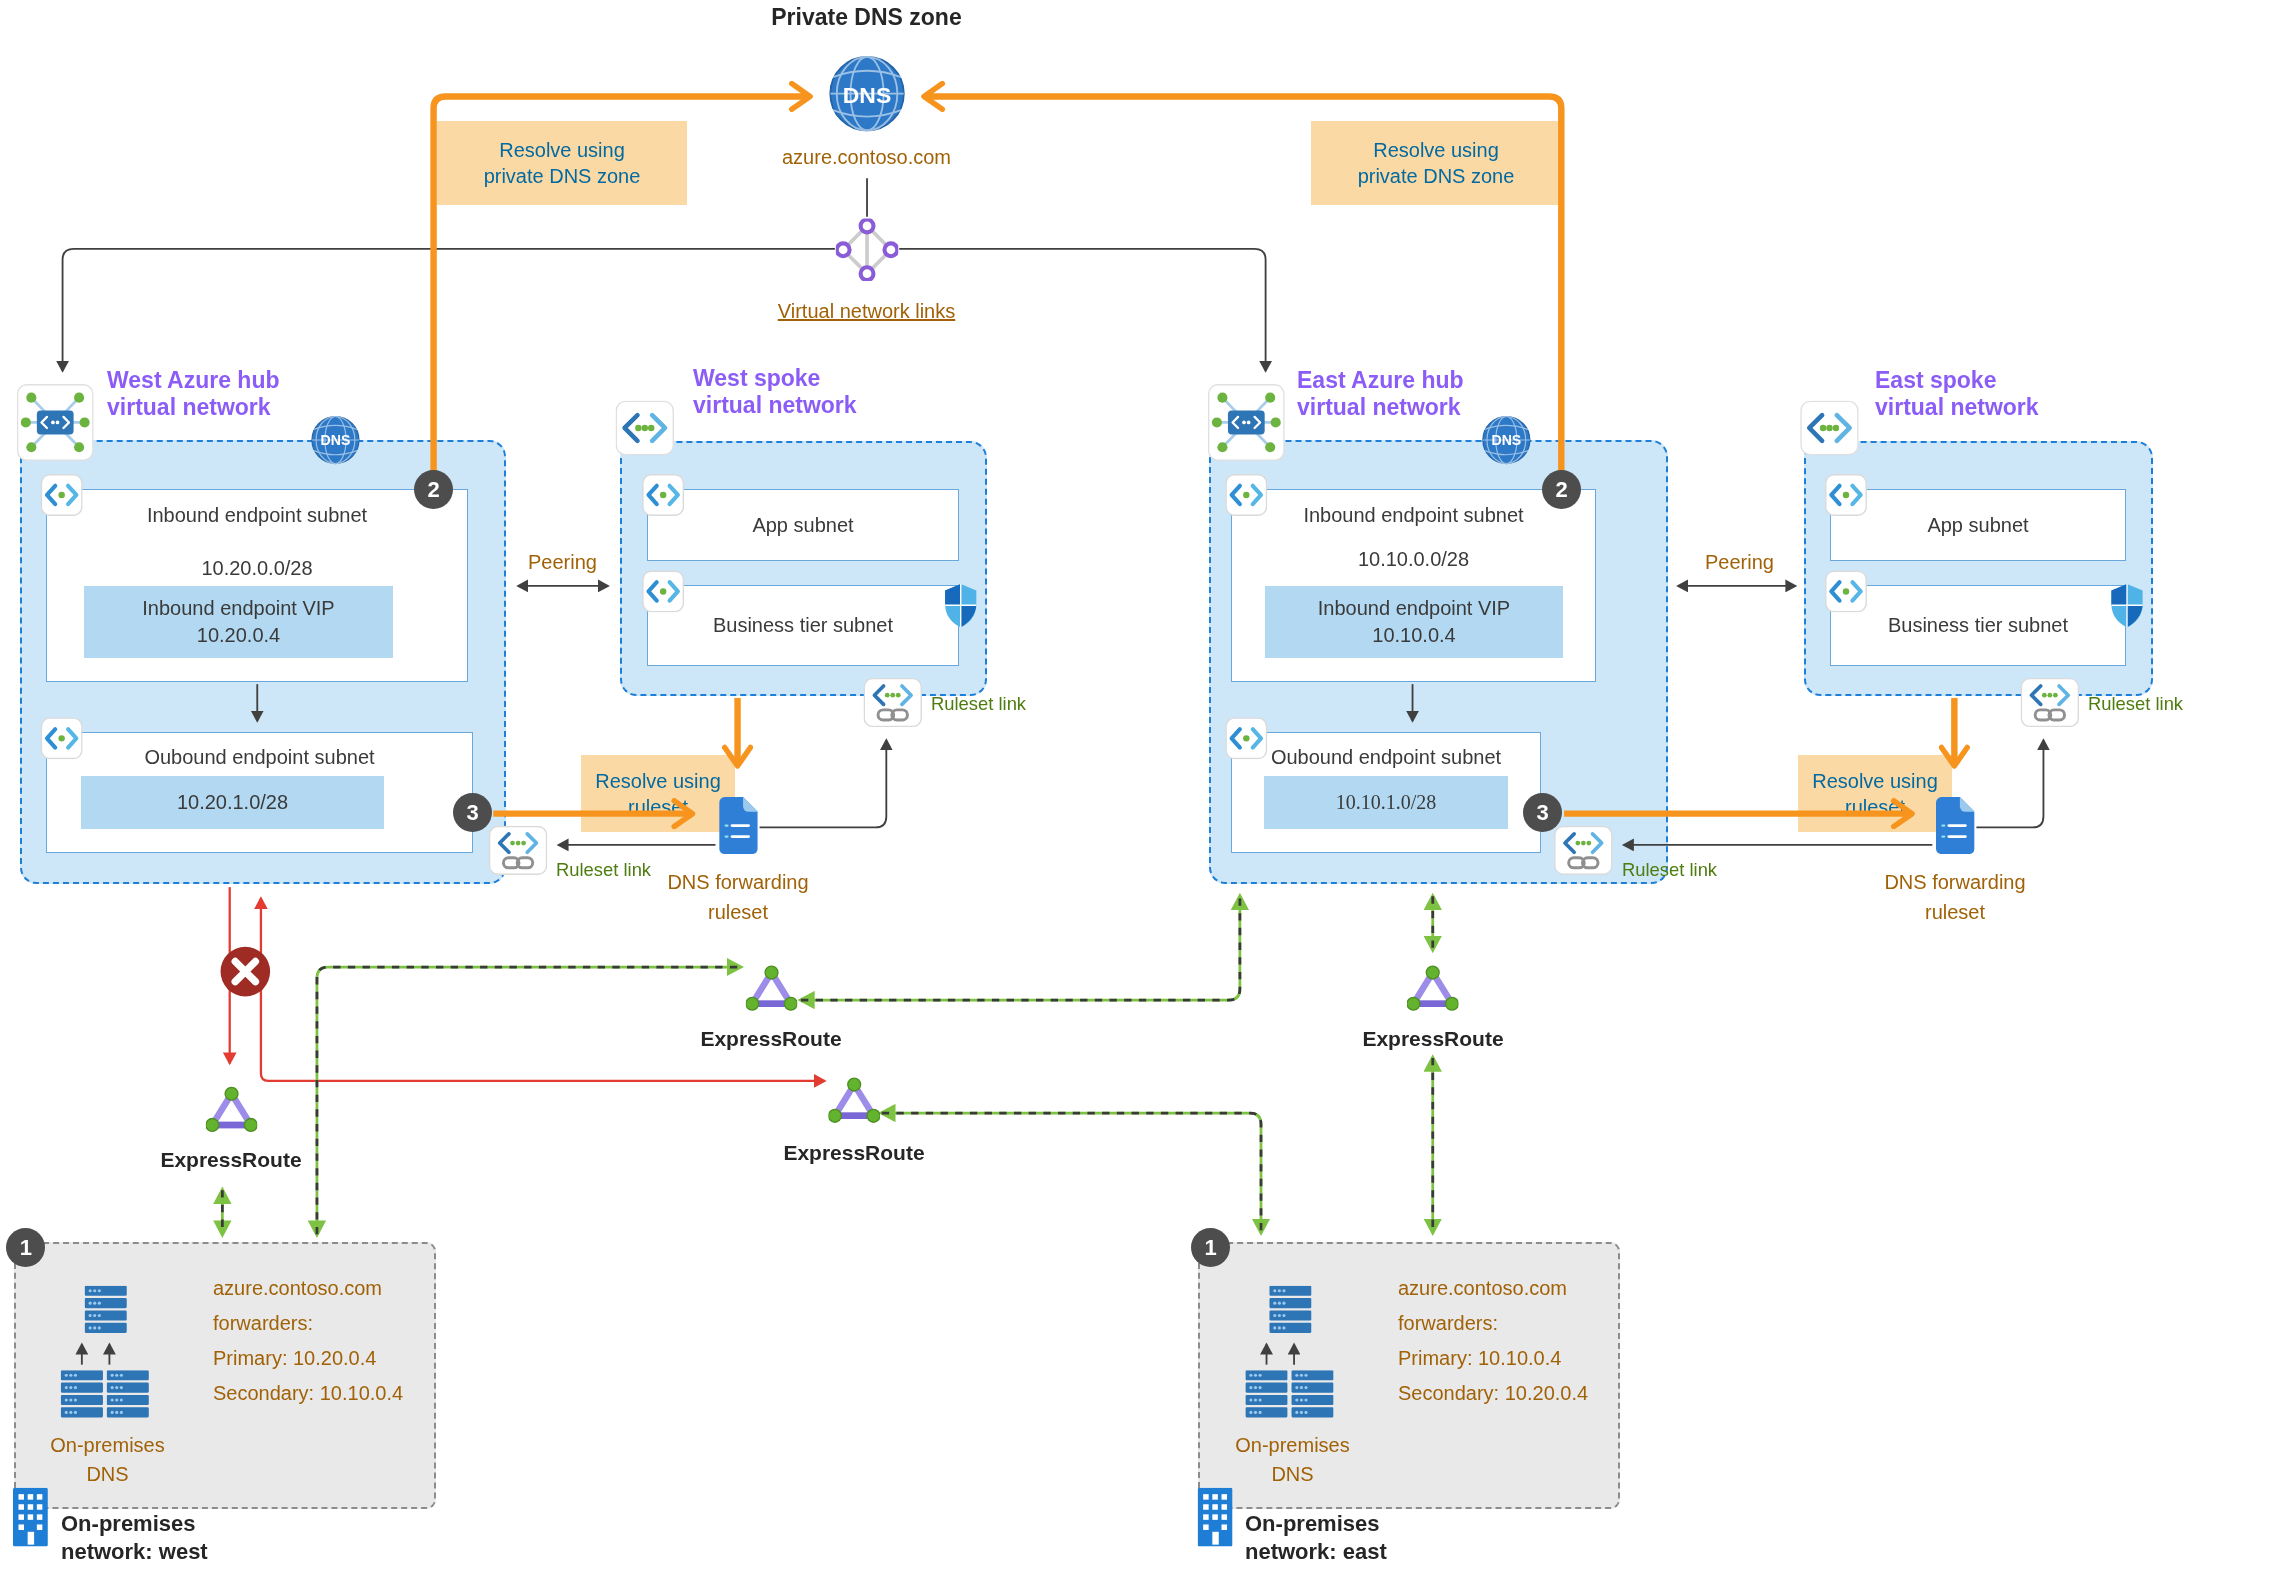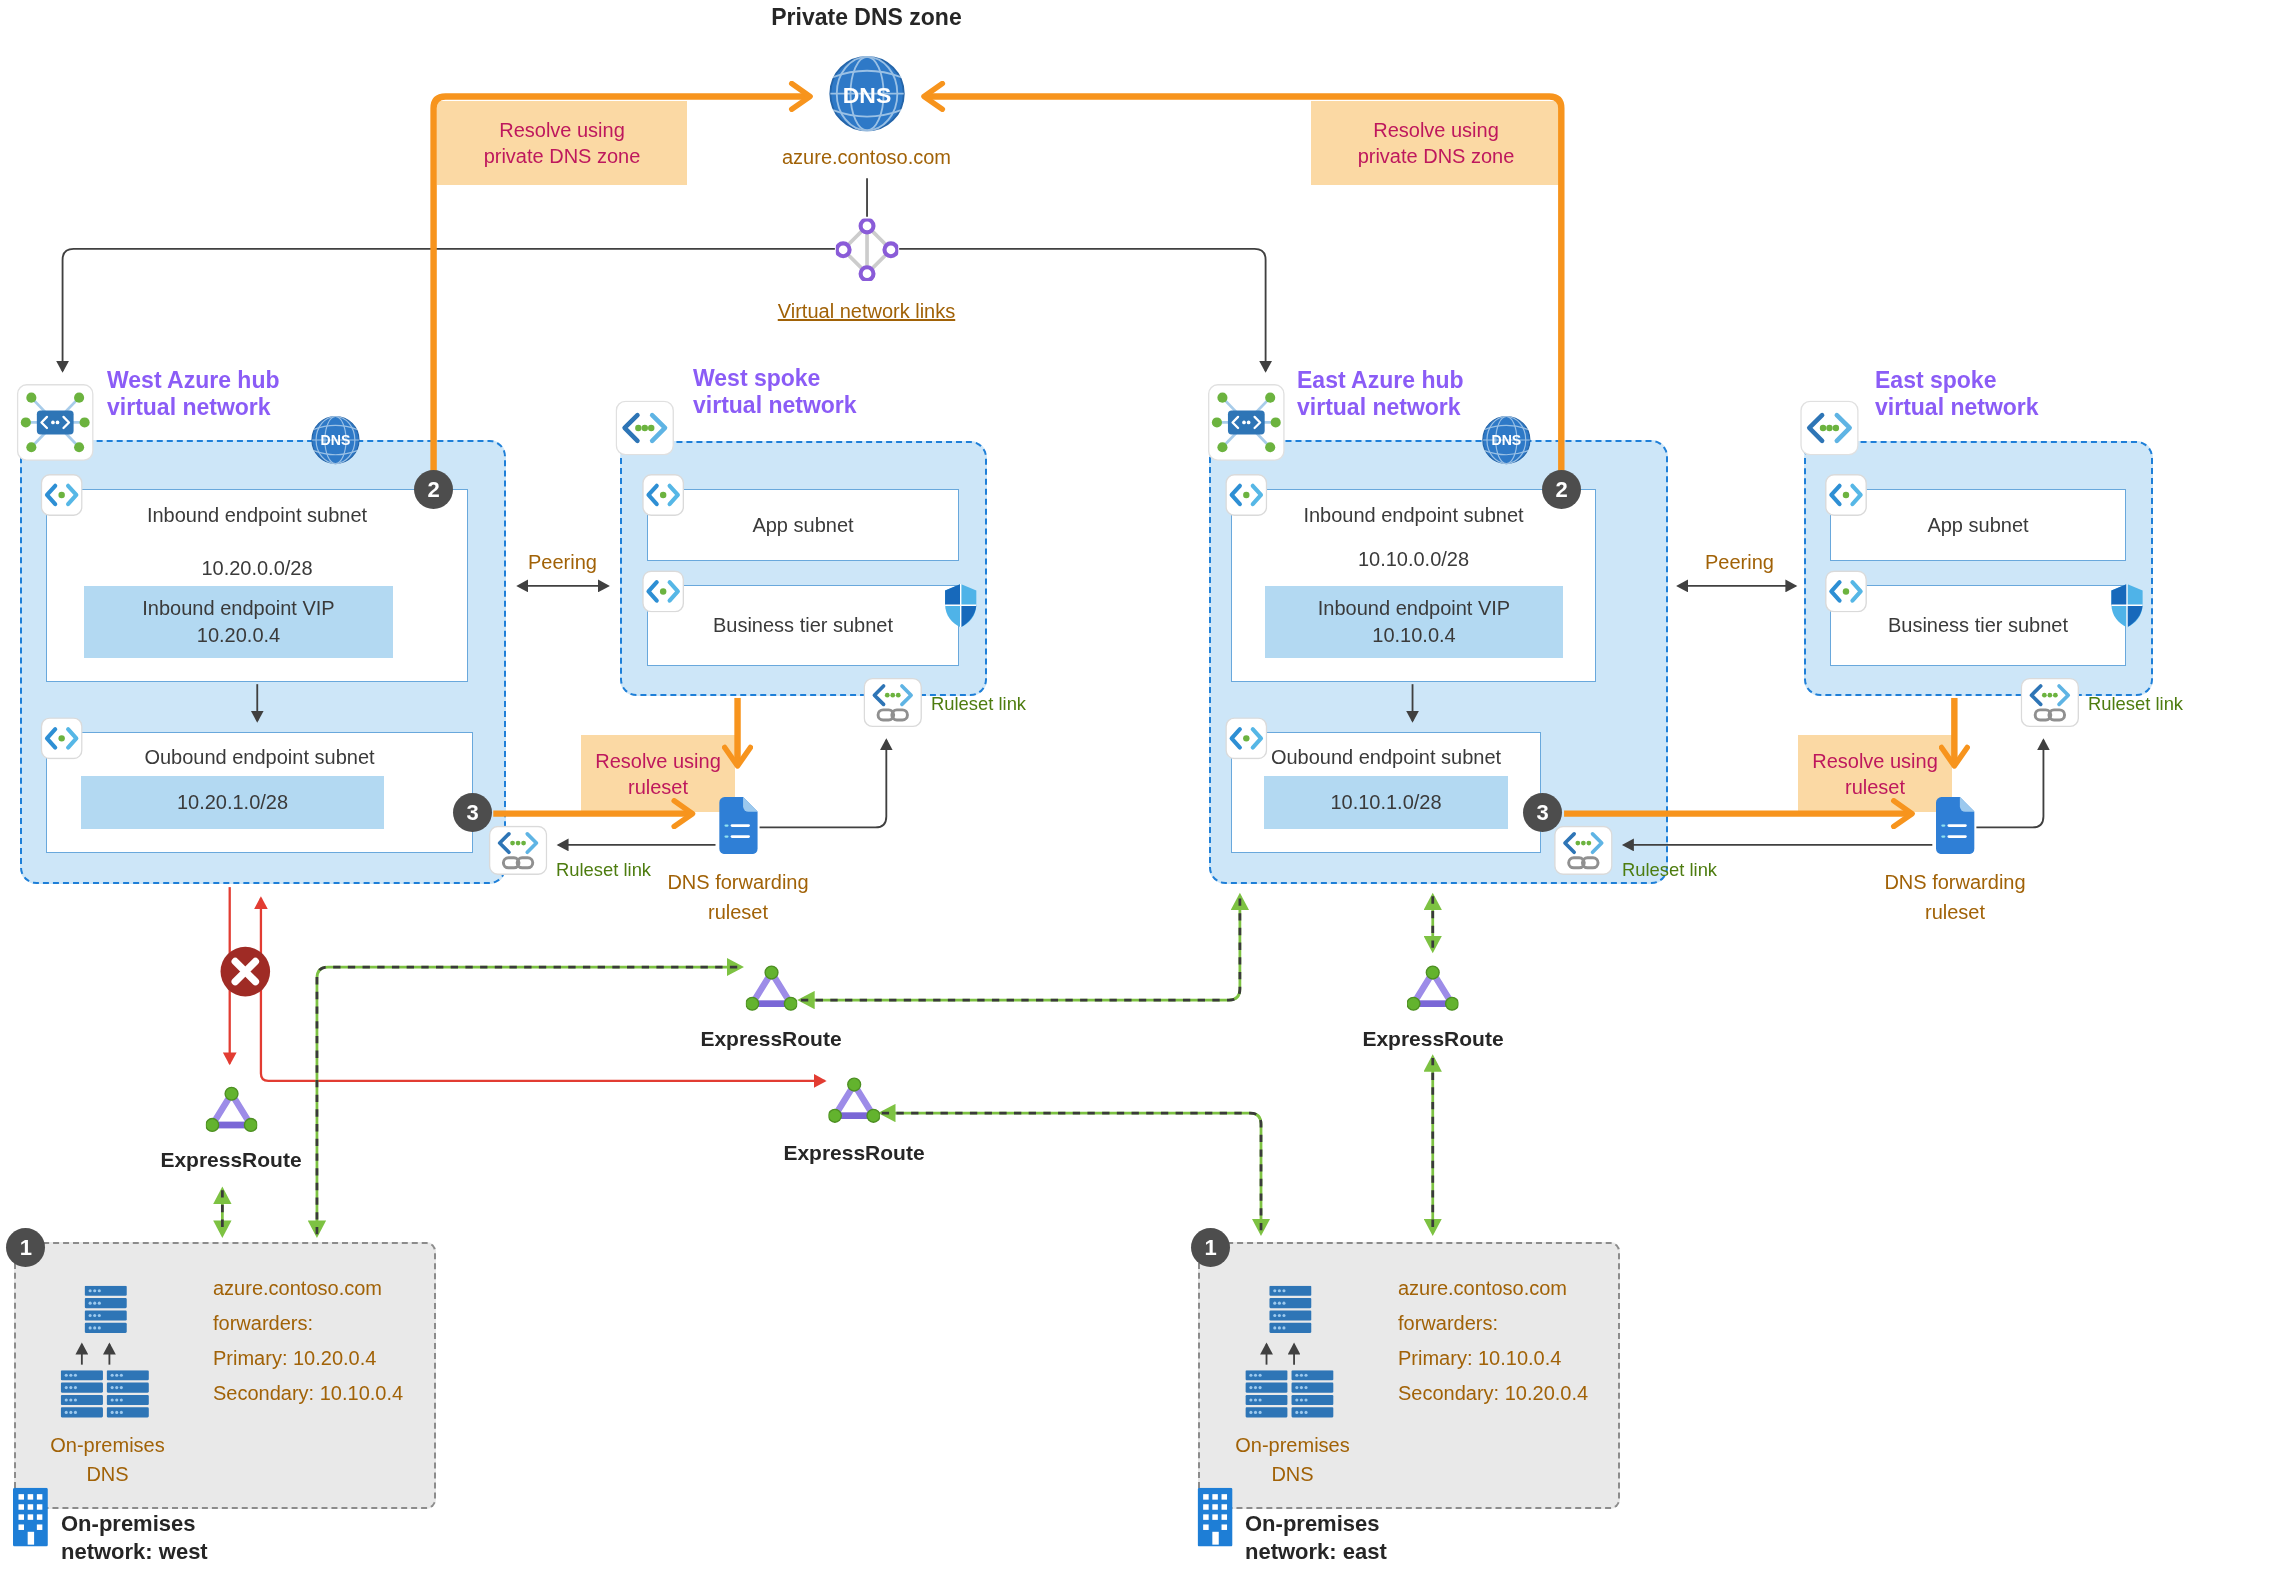--- a/index.html
+++ b/index.html
@@ -5,21 +5,21 @@
   html,body{margin:0;padding:0;background:#fff;}
   .canvas{position:relative;width:2286px;height:1597px;background:#fff;
           font-family:"Liberation Sans",sans-serif;color:#3f3f3f;overflow:hidden;}
   .t{position:absolute;white-space:pre-line;}
   .c{text-align:center;}
   .vnet-box{position:absolute;background:#CDE6F8;border:2.8px dashed #1E7FD8;border-radius:16.5px;box-sizing:border-box;}
   .white-box{position:absolute;background:#fff;border:1.8px solid #69A8DC;box-sizing:border-box;text-align:right;}
   .inner-blue{position:absolute;background:#B3D9F2;display:flex;align-items:center;justify-content:center;
               flex-direction:column;font-size:20px;color:#3a3a3a;}
   .callout{position:absolute;background:#FBD9A4;display:flex;align-items:center;justify-content:center;
-           font-size:20px;color:#be185d;text-align:center;white-space:pre-line;line-height:26px;}
+           font-size:20px;color:#0369a1;text-align:center;white-space:pre-line;line-height:26px;margin-top:20px;}
   .onprem-box{position:absolute;background:#E9E9E9;border:2.8px dashed #8C8C8C;border-radius:9.2px;box-sizing:border-box;}
   .badge{position:absolute;width:39px;height:39px;border-radius:50%;background:#4D4D4D;color:#fff;
          font-size:22px;font-weight:bold;display:flex;align-items:center;justify-content:center;z-index:6;}
   .subnet-name{font-size:20px;color:#3a3a3a;}
   .flexc{display:flex;align-items:center;justify-content:center;}
   svg.wires{position:absolute;left:0;top:0;z-index:4;}
   .lbl-title{font-size:23px;line-height:27px;font-weight:bold;color:#8b5cf6;white-space:pre-line;}
   .lbl-body{font-size:20px;color:#a16207;}
   .lbl-small{font-size:18.4px;color:#4d7c0f;}
 </style>
@@ -53,21 +53,21 @@
   <div class="vnet-box" style="left:1209px;top:440px;width:459px;height:444px;"></div>
   <div class="white-box" style="left:1231px;top:489px;width:365px;height:193px;"></div>
   <div class="t c subnet-name" style="left:1231px;top:504px;width:365px;">Inbound endpoint subnet</div>
   <div class="t c subnet-name" style="left:1231px;top:548px;width:365px;">10.10.0.0/28</div>
   <div class="inner-blue" style="left:1265px;top:586px;width:298px;height:72px;line-height:27.5px;">
     <span>Inbound endpoint VIP</span>
     <span>10.10.0.4</span>
   </div>
   <div class="white-box" style="left:1231px;top:732px;width:310px;height:121px;"></div>
   <div class="t c subnet-name" style="left:1231px;top:746px;width:310px;">Oubound endpoint subnet</div>
-  <div class="inner-blue" style="left:1264px;top:776px;width:244px;height:53px;">
+  <div class="inner-blue" style="left:1264px;top:776px;width:244px;height:53px;font-family:Liberation Serif, serif;">
     <span>10.10.1.0/28</span>
   </div>
 
   <div class="vnet-box" style="left:1804px;top:441px;width:349px;height:255px;"></div>
   <div class="white-box flexc" style="left:1830px;top:489px;width:296px;height:72px;">
     <span class="subnet-name">App subnet</span>
   </div>
   <div class="white-box flexc" style="left:1830px;top:585px;width:296px;height:81px;">
     <span class="subnet-name">Business tier subnet</span>
   </div>

